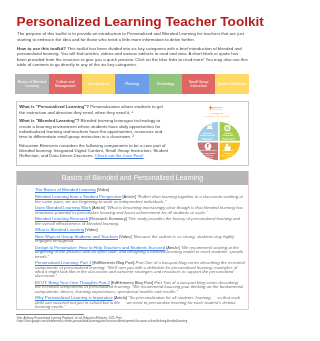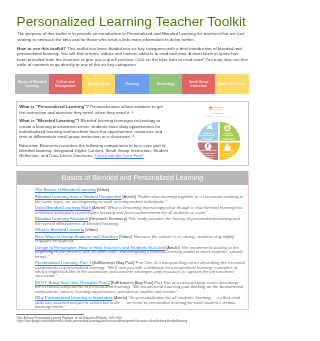--- a/index.html
+++ b/index.html
@@ -4,21 +4,21 @@
 <title>Personalized Learning Teacher Toolkit</title>
 <style>
   html,body{margin:0;padding:0;}
   body{width:264px;height:341px;background:#ffffff;
        font-family:"Liberation Sans",sans-serif;color:#434343;overflow:hidden;
        -webkit-font-smoothing:antialiased;}
   .page{position:relative;width:264px;height:341px;background:#fff;}
 
   
   h1.title{position:absolute;left:16.6px;top:13.6px;margin:0;
-           font-size:13.6px;line-height:15px;font-weight:400;color:#4d7c0f;
+           font-size:13.6px;line-height:15px;font-weight:700;color:#b91c1c;
            letter-spacing:0px;white-space:nowrap;}
 
   
   .intro-wrap{position:absolute;left:17px;top:31.4px;width:232px;}
   p.intro{font-size:4.35px;line-height:5.5px;margin:0;color:#434343;}
   p.intro.second{margin-top:3.3px;}
   p.intro b{font-weight:bold;}
 
   
   .cats{position:absolute;left:15.3px;top:74.4px;width:233.4px;height:19.8px;display:flex;}

